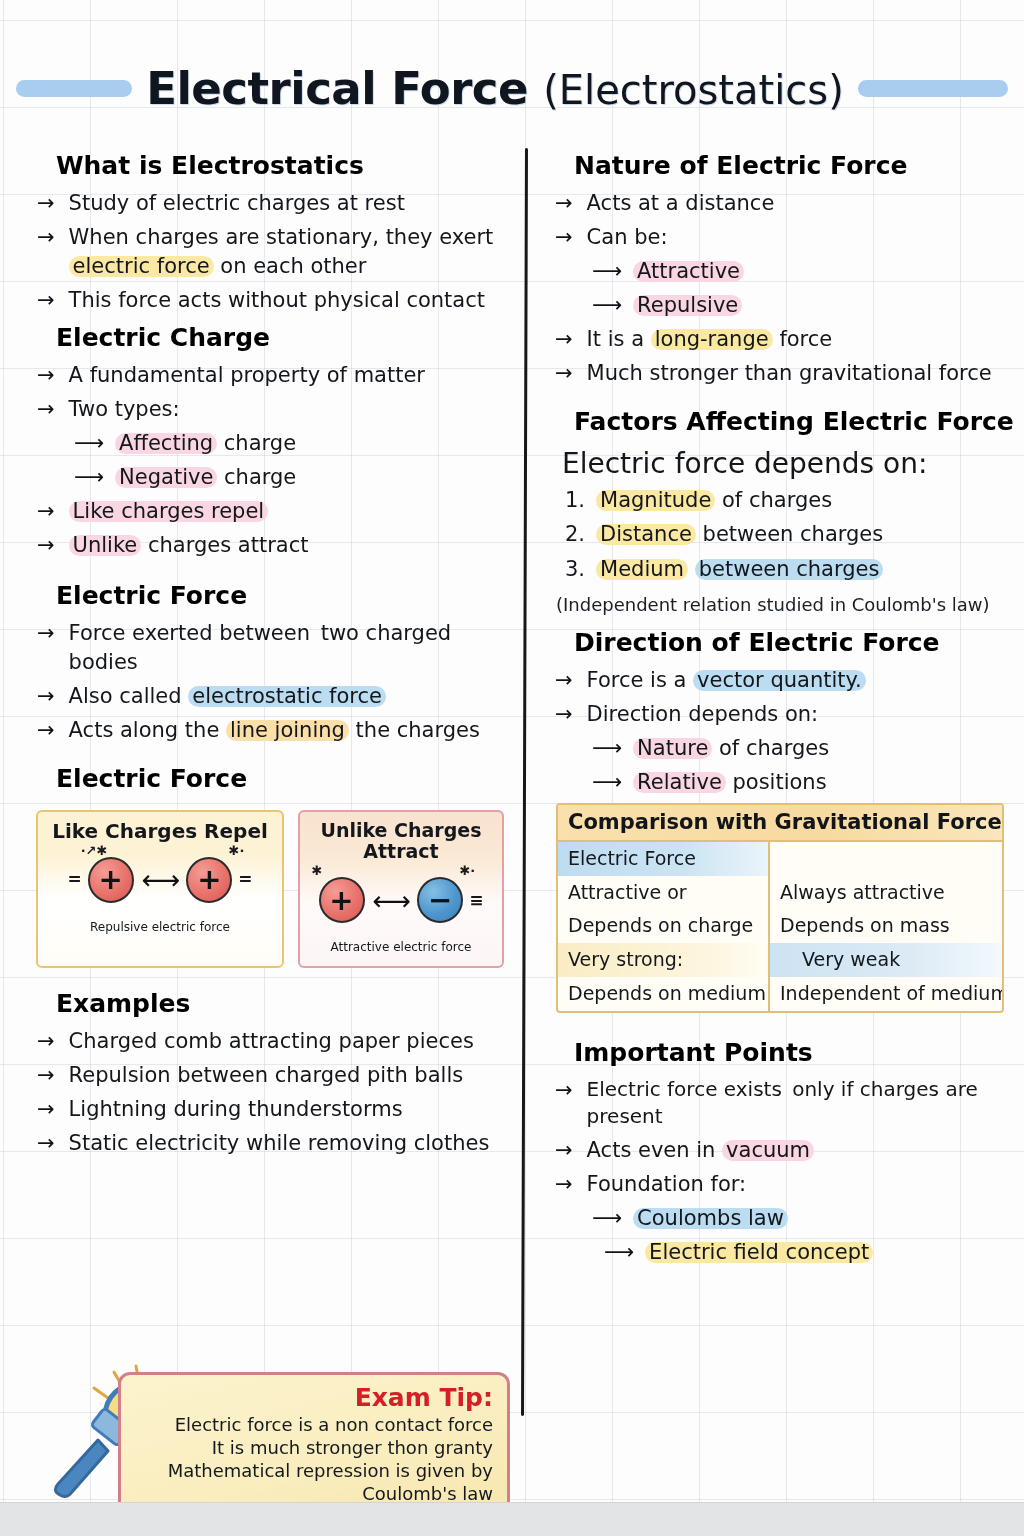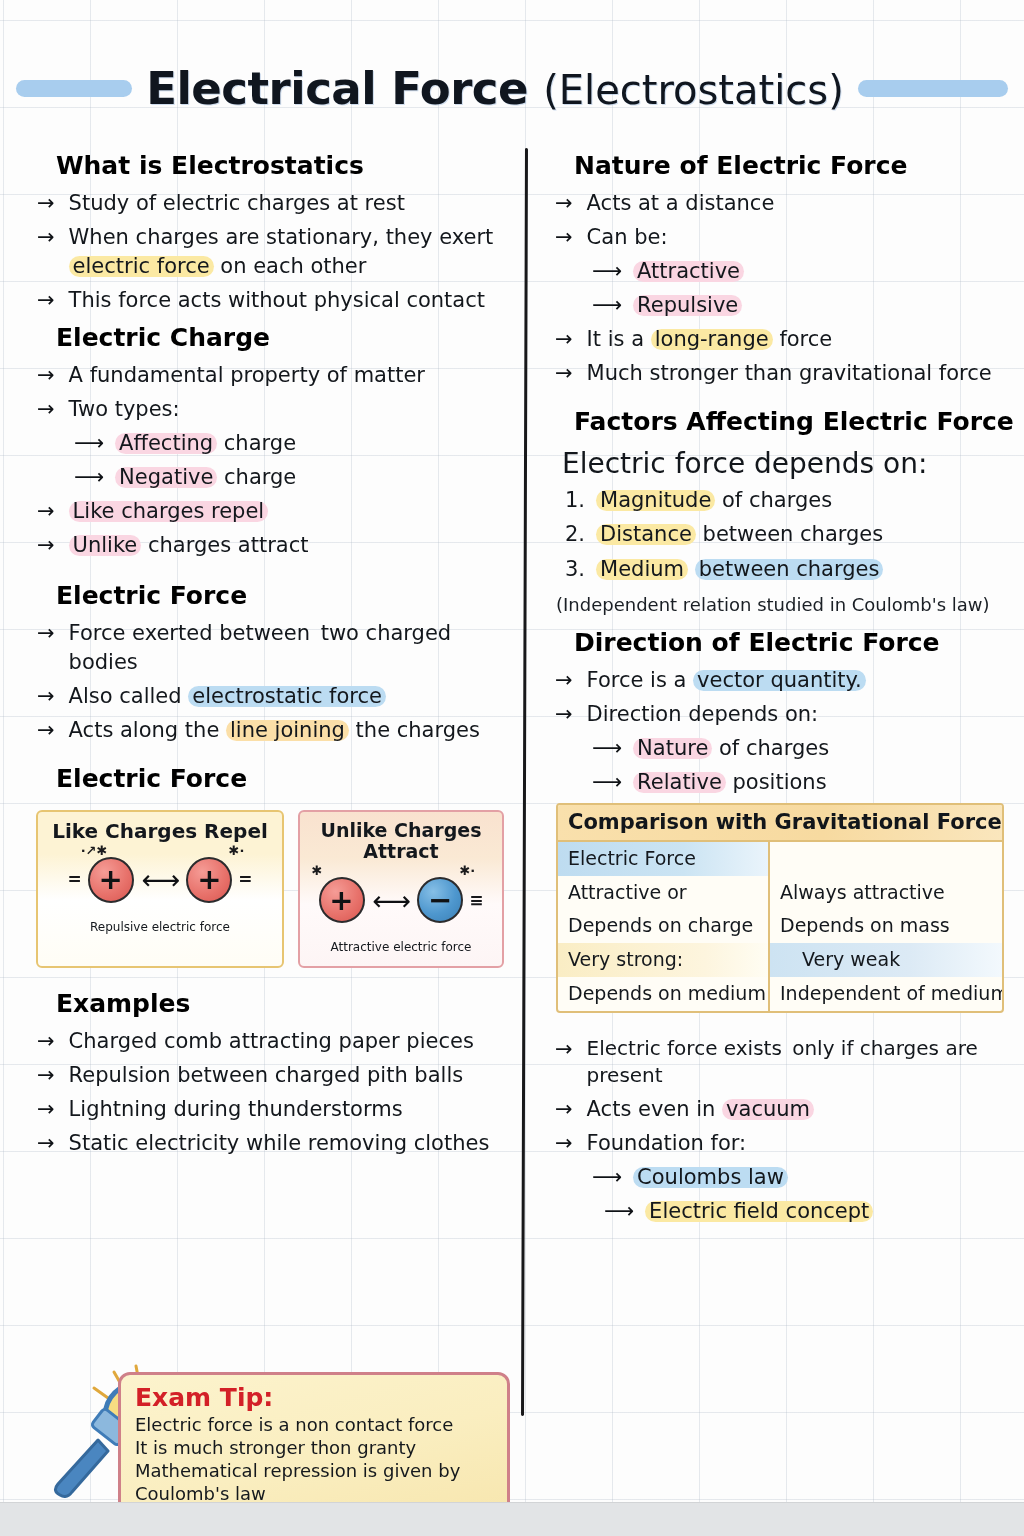--- a/index.html
+++ b/index.html
@@ -315,21 +315,21 @@
     left: 118px;
     top: 1372px;
     width: 392px;
   }
   .tip-box {
     position: relative;
     border: 3px solid #cf8089;
     border-radius: 12px;
     background: linear-gradient(165deg, #fcf3cd 0%, #faeec0 55%, #f7e6ae 100%);
     padding: 8px 14px 12px 14px;
-    text-align: left;
+    text-align: right;
   }
   .tip-title {
     font-size: 25px;
     font-weight: bold;
     color: #d32027;
     margin-bottom: 2px;
   }
   .tip-line {
     font-size: 18px;
     color: #15191d;
@@ -666,20 +666,21 @@
       <div class="tcell left tint-yell">Very strong:</div>
       <div class="tcell tint-blue2">Very weak</div>
     </div>
     <div class="trow">
       <div class="tcell left">Depends on medium</div>
       <div class="tcell">Independent of medium</div>
     </div>
   </div>
 
   <div style="margin-top:22px">
+    <div class="heading">Important Points</div>
 
     <div class="bullet" style="font-size:20px">
       <span class="arrow">→</span>
       <span class="bullet-text">
         <span>Electric force exists</span>
         <span class="hl hl-p">only if charges are present</span>
       </span>
     </div>
     <div class="bullet">
       <span class="arrow">→</span>

